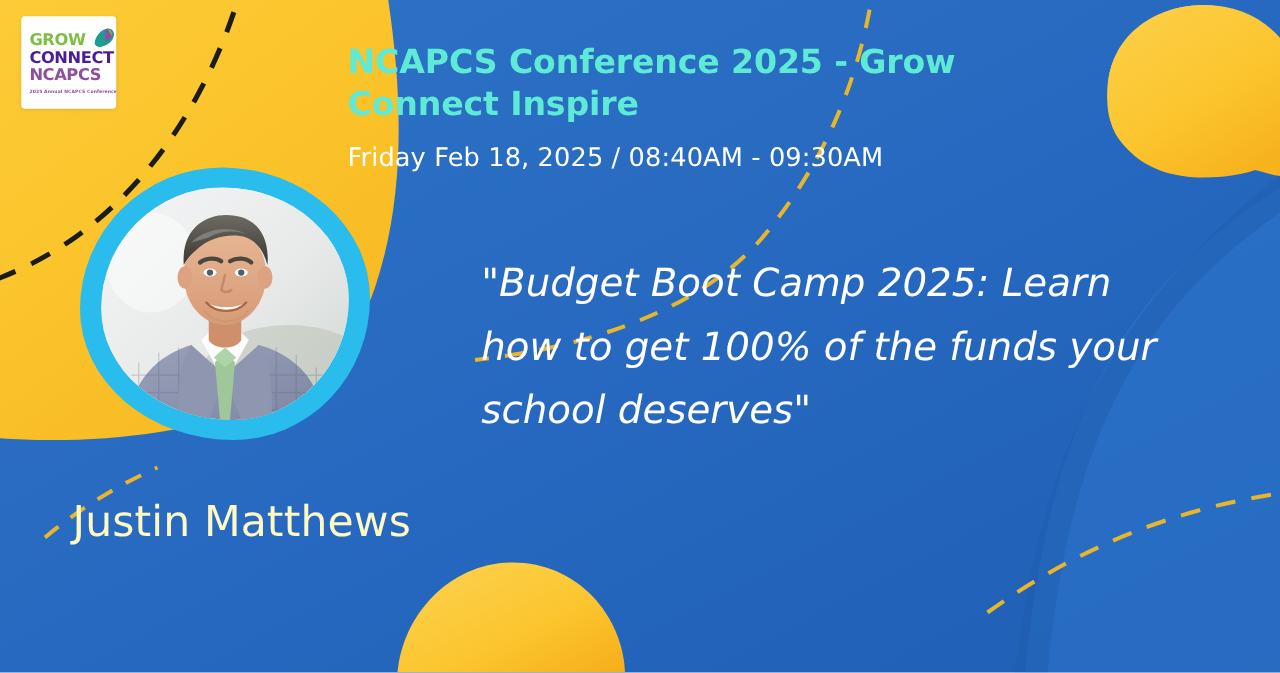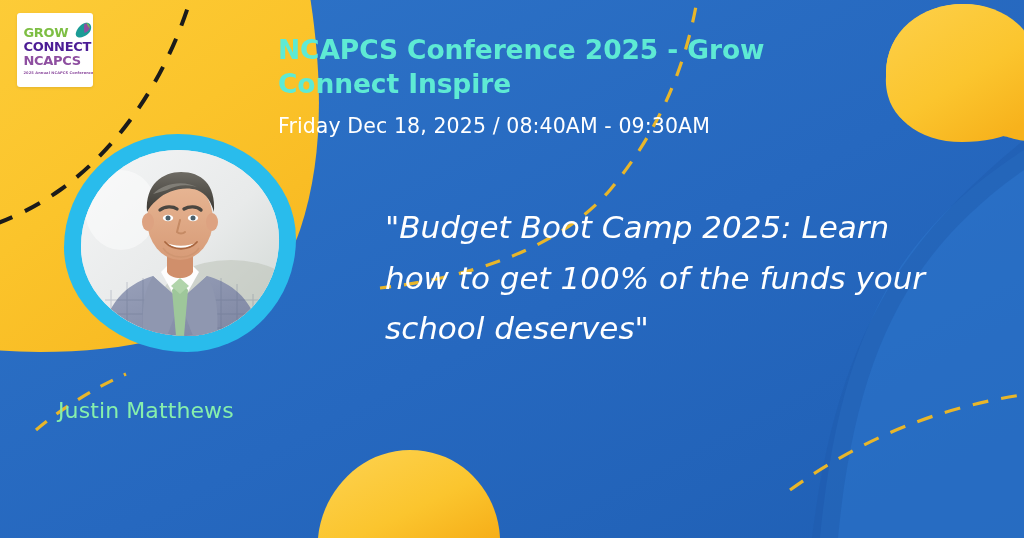--- a/index.html
+++ b/index.html
@@ -148,22 +148,22 @@
     font-size: 31px;
     font-style: italic;
     font-weight: 400;
     line-height: 1.63;
     font-family: "DejaVu Sans", sans-serif;
   }
   .speaker-name {
     position: absolute;
     left: 58px;
     top: 398px;
-    color: #86efac;
-    font-size: 22px;
+    color: #fef9c3;
+    font-size: 34px;
     font-weight: 400;
     letter-spacing: 0.1px;
     font-family: "DejaVu Sans", sans-serif;
   }
   .powered-by {
     position: absolute;
     left: 826px;
     top: 489px;
     color: rgba(255,255,255,0.55);
     font-size: 17px;
@@ -321,20 +321,20 @@
         <path d="M 84 92 C 92 100 108 100 116 92 C 108 97 92 97 84 92 Z" fill="#ffffff"></path>
         <path d="M 84 92 C 92 101 108 101 116 92" stroke="#a9663f" stroke-width="1.8" fill="none" stroke-linecap="round"></path>
 
         <path d="M 82 98 C 90 110 110 110 118 98" stroke="#c9916c" stroke-width="1.4" fill="none" opacity="0.6"></path>
       </svg>
     </div>
   </div>
 
   <div class="session-title">NCAPCS Conference 2025 - Grow Connect Inspire</div>
 
-  <div class="session-time">Friday Dec 18, 2025 / 08:40AM - 09:30AM</div>
+  <div class="session-time">Friday Feb 18, 2025 / 08:40AM - 09:30AM</div>
 
   <div class="quote">"Budget Boot Camp 2025: Learn how to get 100% of the funds your school deserves"</div>
 
   <div class="speaker-name">Justin Matthews</div>
 
 
 </div>
 
 </body></html>

